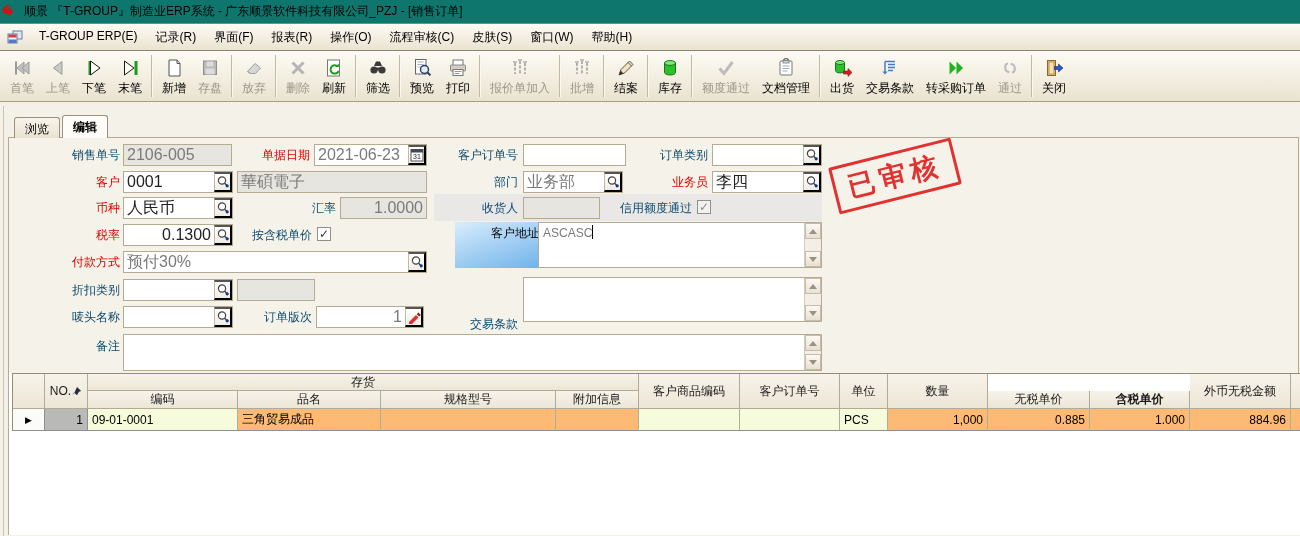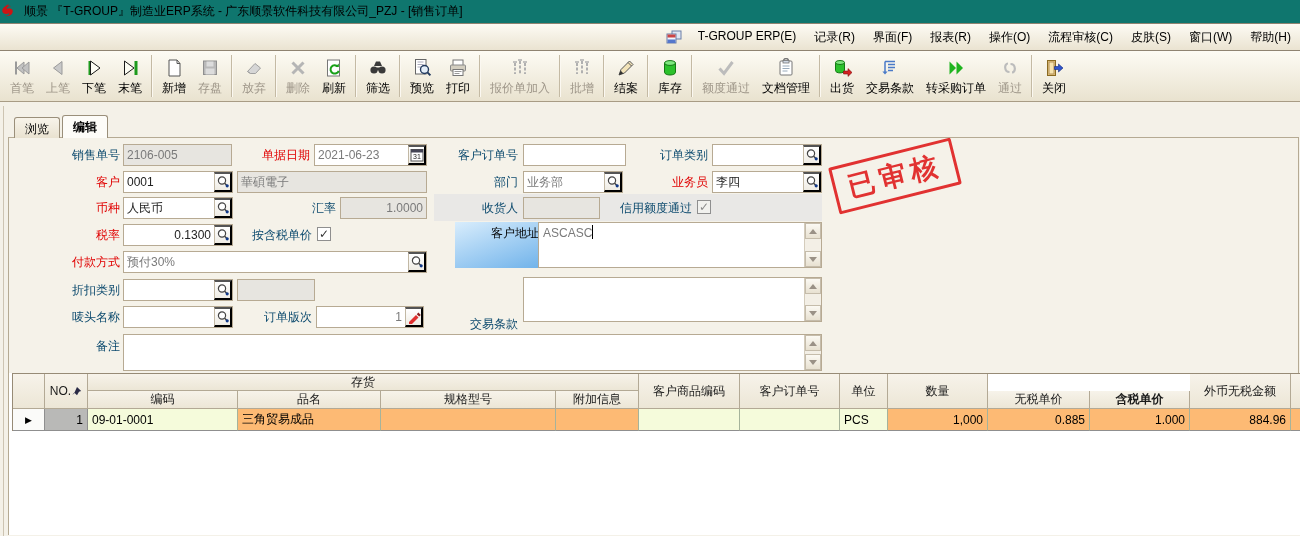--- a/index.html
+++ b/index.html
@@ -7,21 +7,21 @@
   body { font-family:"Liberation Sans","DejaVu Sans",sans-serif; font-size:12px; color:#1a1a1a; }
   #app { position:relative; width:1300px; height:536px; background:#f4f1e8; overflow:hidden; }
 
   
   .titlebar { position:absolute; left:0; top:0; width:1300px; height:23px; background:#0f766e; display:flex; align-items:center; }
   .titlebar .ttl { margin-left:6px; color:#000; font-size:12px; }
 
   
   .menubar { position:absolute; left:0; top:23px; width:1300px; height:28px;
     background:linear-gradient(#fdfbf4,#eae3d1); border-top:1px solid #8f English8472; border-top:1px solid #8f8472; border-bottom:1px solid #8f8472;
-    display:flex; align-items:center; padding-left:6px;justify-content:flex-end; }
+    display:flex; align-items:center; padding-left:6px; }
   .menu-item { padding:4px 9px; color:#000; cursor:default; }
   .menubar .mico { display:inline-flex; width:18px; height:16px; margin-right:6px; }
 
   
   .toolbar { position:absolute; left:0; top:51px; width:1300px; height:51px;
     background:linear-gradient(#fdfbf4,#e9e2cf); border-bottom:1px solid #a89c85; display:flex; align-items:stretch; padding:2px 0 2px 4px; }
   .tb-group { display:flex; align-items:stretch; }
   .tb-sep { width:2px; margin:2px 3px; border-left:1px solid #c4baa4; border-right:1px solid #fbf8f1; }
   .tb-btn { display:flex; flex-direction:column; align-items:center; justify-content:flex-start; padding:3px 5px 1px 5px; min-width:36px; border:1px solid transparent; border-radius:2px; background:transparent; font-family:inherit; font-size:12px; color:#000; cursor:default; }
   .tb-btn .tb-ico { width:22px; height:22px; display:flex; align-items:center; justify-content:center; }
@@ -33,21 +33,21 @@
   .tabs { position:absolute; left:14px; top:115px; height:23px; display:flex; align-items:flex-end; z-index:3; }
   .tab { height:21px; padding:3px 10px 2px 10px; border:1px solid #9a8f7a; border-bottom:none; border-radius:3px 3px 0 0; background:linear-gradient(#f8f4ea,#e9e2d0); margin-right:2px; color:#000; }
   .tab.active { height:23px; background:#fdfcf8; font-weight:bold; position:relative; z-index:4; }
 
   .tabpage-border { position:absolute; left:8px; top:137px; width:1291px; height:398px; border:1px solid #b5aa93; background:#f5f2e9; }
 
   
   .lbl { position:absolute; height:20px; line-height:20px; text-align:right; color:#0c4a6e; white-space:nowrap; }
   .lbl.req { color:#e00000; }
   .fld { position:absolute; height:22px; background:#fff; border:1px solid #b7aa93; display:flex; align-items:center; overflow:hidden; }
-  .fld input { flex:1 1 auto; min-width:0; height:100%; border:none; outline:none; background:transparent; font-family:inherit; font-size:12px; padding:0 3px; color:#222; }
+  .fld input { flex:1 1 auto; min-width:0; height:100%; border:none; outline:none; background:transparent; font-family:inherit; font-size:16px; padding:0 3px; color:#222; }
   .fld.ro { background:#e7e5e0; }
   .fld.ro input { color:#7a7a7a; }
   .fld input.num { text-align:right; }
   .fld input.dim { color:#7a7a7a; }
   .side-btn { width:18px; height:20px; flex:0 0 18px; background:linear-gradient(#ffffff,#efece4); border-left:1px solid #c2b8a4; display:flex; align-items:center; justify-content:center; padding:0; cursor:default; }
   .side-btn svg { width:14px; height:14px; }
 
   .gray-band { position:absolute; left:434px; top:194px; width:388px; height:27px; background:#e9e8e6; }
 
   .cb { position:absolute; width:14px; height:14px; background:#fff; border:1px solid #8f8f8f; display:flex; align-items:center; justify-content:center; font-size:12px; }

